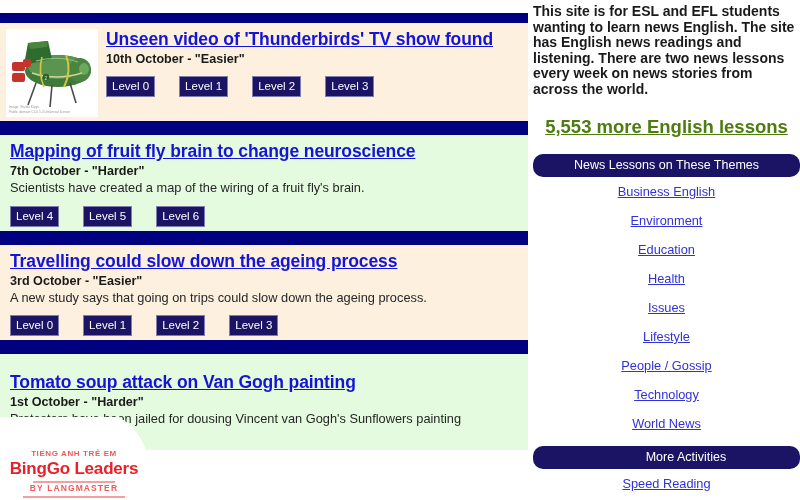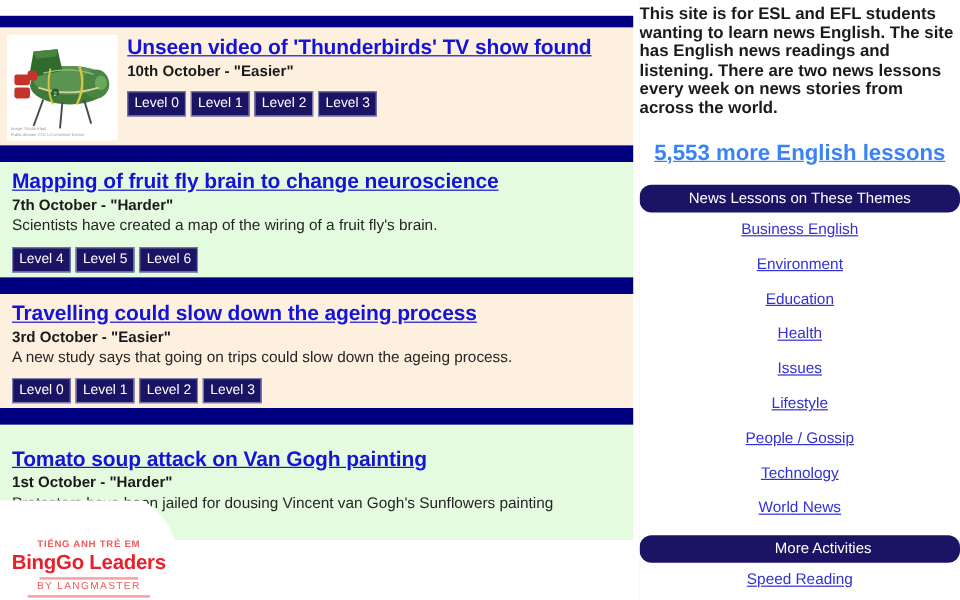--- a/index.html
+++ b/index.html
@@ -105,21 +105,21 @@
   .article-summary {
     font-size: 12.8px;
     line-height: 16.5px;
     color: #262626;
     margin: 0;
   }
 
   .levels {
     margin-top: 9px;
     display: flex;
-    gap: 4px;
+    gap: 24px;
   }
 
   .level-badge {
     display: inline-block;
     background: #1b1464;
     color: #ffffff;
     font-size: 11.5px;
     line-height: 13px;
     padding: 3px 5px 3px 5px;
     border: 1px solid #7d7db0;
@@ -184,21 +184,21 @@
     left: 33px;
     top: 64px;
     width: 82px;
     height: 1.5px;
     background: #f4a0a0;
   }
   #ad-line3 {
     top: 66px;
     font-size: 8.5px;
     letter-spacing: 1.1px;
-    font-weight: normal;
+    font-weight: bold;
     color: #f05a5a;
   }
   #ad-rule2 {
     position: absolute;
     left: 23px;
     top: 79px;
     width: 102px;
     height: 1.5px;
     background: #f4a0a0;
   }
@@ -233,21 +233,21 @@
     margin: 0;
   }
 
   #more-lessons-wrap {
     text-align: center;
     padding: 18px 0 0 0;
   }
   #more-lessons-link {
     font-size: 18.5px;
     line-height: 22px;
-    color: #3b82f6;
+    color: #4d7c0f;
     font-weight: bold;
     text-decoration: underline;
     cursor: pointer;
     margin-top: 44px;
   }
 
   .sidebar-header {
     background: #1b1464;
     color: #ffffff;
     text-align: center;

